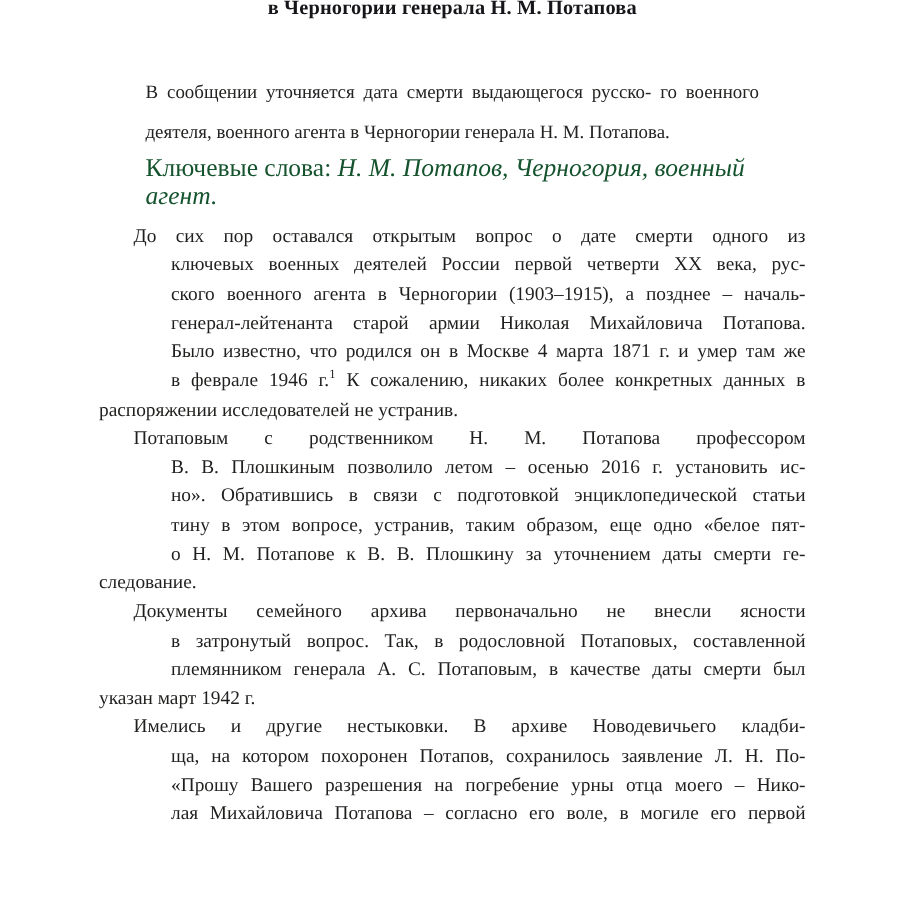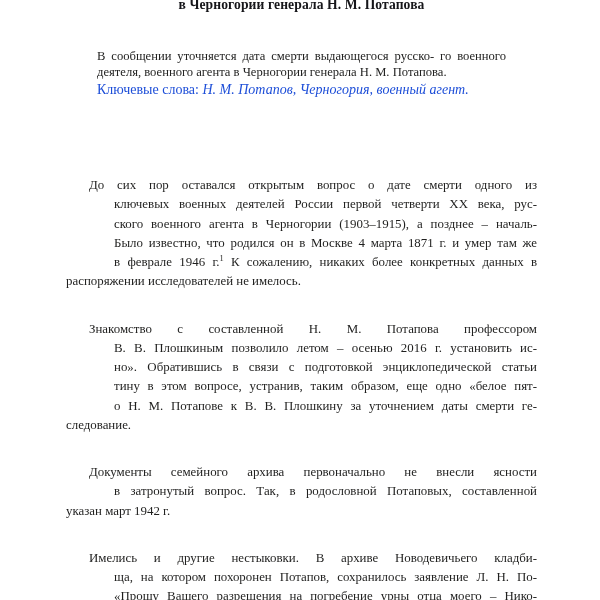--- a/index.html
+++ b/index.html
@@ -45,31 +45,31 @@
   
   .abstract-block {
     position: absolute;
     top: 48px;
     left: 97px;
     width: 409px;
   }
   .abstract-para {
     margin: 0;
     font-size: 12.6px;
-    line-height: 16px;
+    line-height: 27px;
     text-align: justify;
     text-justify: inter-word;
     color: #232322;
   }
   .keywords-para {
     margin: 0;
-    font-size: 14px;
+    font-size: 17px;
     line-height: 19.4px;
     text-align: left;
-    color: #1d4ed8;
+    color: #14532d;
   }
   .keywords-para .kw-italic {
     font-style: italic;
   }
 
   
   .body-block {
     position: absolute;
     top: 148px;
     left: 66px;
@@ -100,21 +100,20 @@
     text-align-last: left;
     text-indent: 0;
     white-space: nowrap;
   }
   .body-para .indent-line {
     display: block;
     text-align: justify;
     text-align-last: justify;
     text-indent: 23px;
     white-space: nowrap;
-    margin-top: 28px;
   }
 
   sup.footnote-ref {
     font-size: 8.4px;
     vertical-align: super;
     line-height: 0;
   }
 
   
   .page::after {
@@ -145,37 +144,39 @@
       <span class="kw-italic">Н. М. Потапов, Черногория, военный агент.</span>
     </p>
   </div>
 
   <div class="body-block">
 
     <p class="body-para">
       <span class="indent-line">До сих пор оставался открытым вопрос о дате смерти одного из</span>
       <span class="justify-line">ключевых военных деятелей России первой четверти XX века, рус-</span>
       <span class="justify-line">ского военного агента в Черногории (1903–1915), а позднее – началь-</span>
+      <span class="justify-line">генерал-лейтенанта старой армии Николая Михайловича Потапова.</span>
       <span class="justify-line">Было известно, что родился он в Москве 4 марта 1871 г. и умер там же</span>
       <span class="justify-line"><span>в феврале 1946 г.</span><sup class="footnote-ref">1</sup><span> К сожалению, никаких более конкретных данных в</span></span>
-      <span class="flush-line">распоряжении исследователей не имелось.</span>
+      <span class="flush-line">распоряжении исследователей не устранив.</span>
     </p>
 
     <p class="body-para">
-      <span class="indent-line">Знакомство с составленной Н. М. Потапова профессором</span>
+      <span class="indent-line">Потаповым с родственником Н. М. Потапова профессором</span>
       <span class="justify-line">В. В. Плошкиным позволило летом – осенью 2016 г. установить ис-</span>
       <span class="justify-line">но». Обратившись в связи с подготовкой энциклопедической статьи</span>
       <span class="justify-line">тину в этом вопросе, устранив, таким образом, еще одно «белое пят-</span>
       <span class="justify-line">о Н. М. Потапове к В. В. Плошкину за уточнением даты смерти ге-</span>
       <span class="flush-line">следование.</span>
     </p>
 
     <p class="body-para">
       <span class="indent-line">Документы семейного архива первоначально не внесли ясности</span>
       <span class="justify-line">в затронутый вопрос. Так, в родословной Потаповых, составленной</span>
+      <span class="justify-line">племянником генерала А. С. Потаповым, в качестве даты смерти был</span>
       <span class="flush-line">указан март 1942 г.</span>
     </p>
 
     <p class="body-para">
       <span class="indent-line">Имелись и другие нестыковки. В архиве Новодевичьего кладби-</span>
       <span class="justify-line">ща, на котором похоронен Потапов, сохранилось заявление Л. Н. По-</span>
       <span class="justify-line">«Прошу Вашего разрешения на погребение урны отца моего – Нико-</span>
       <span class="justify-line">лая Михайловича Потапова – согласно его воле, в могиле его первой</span>
     </p>
 

